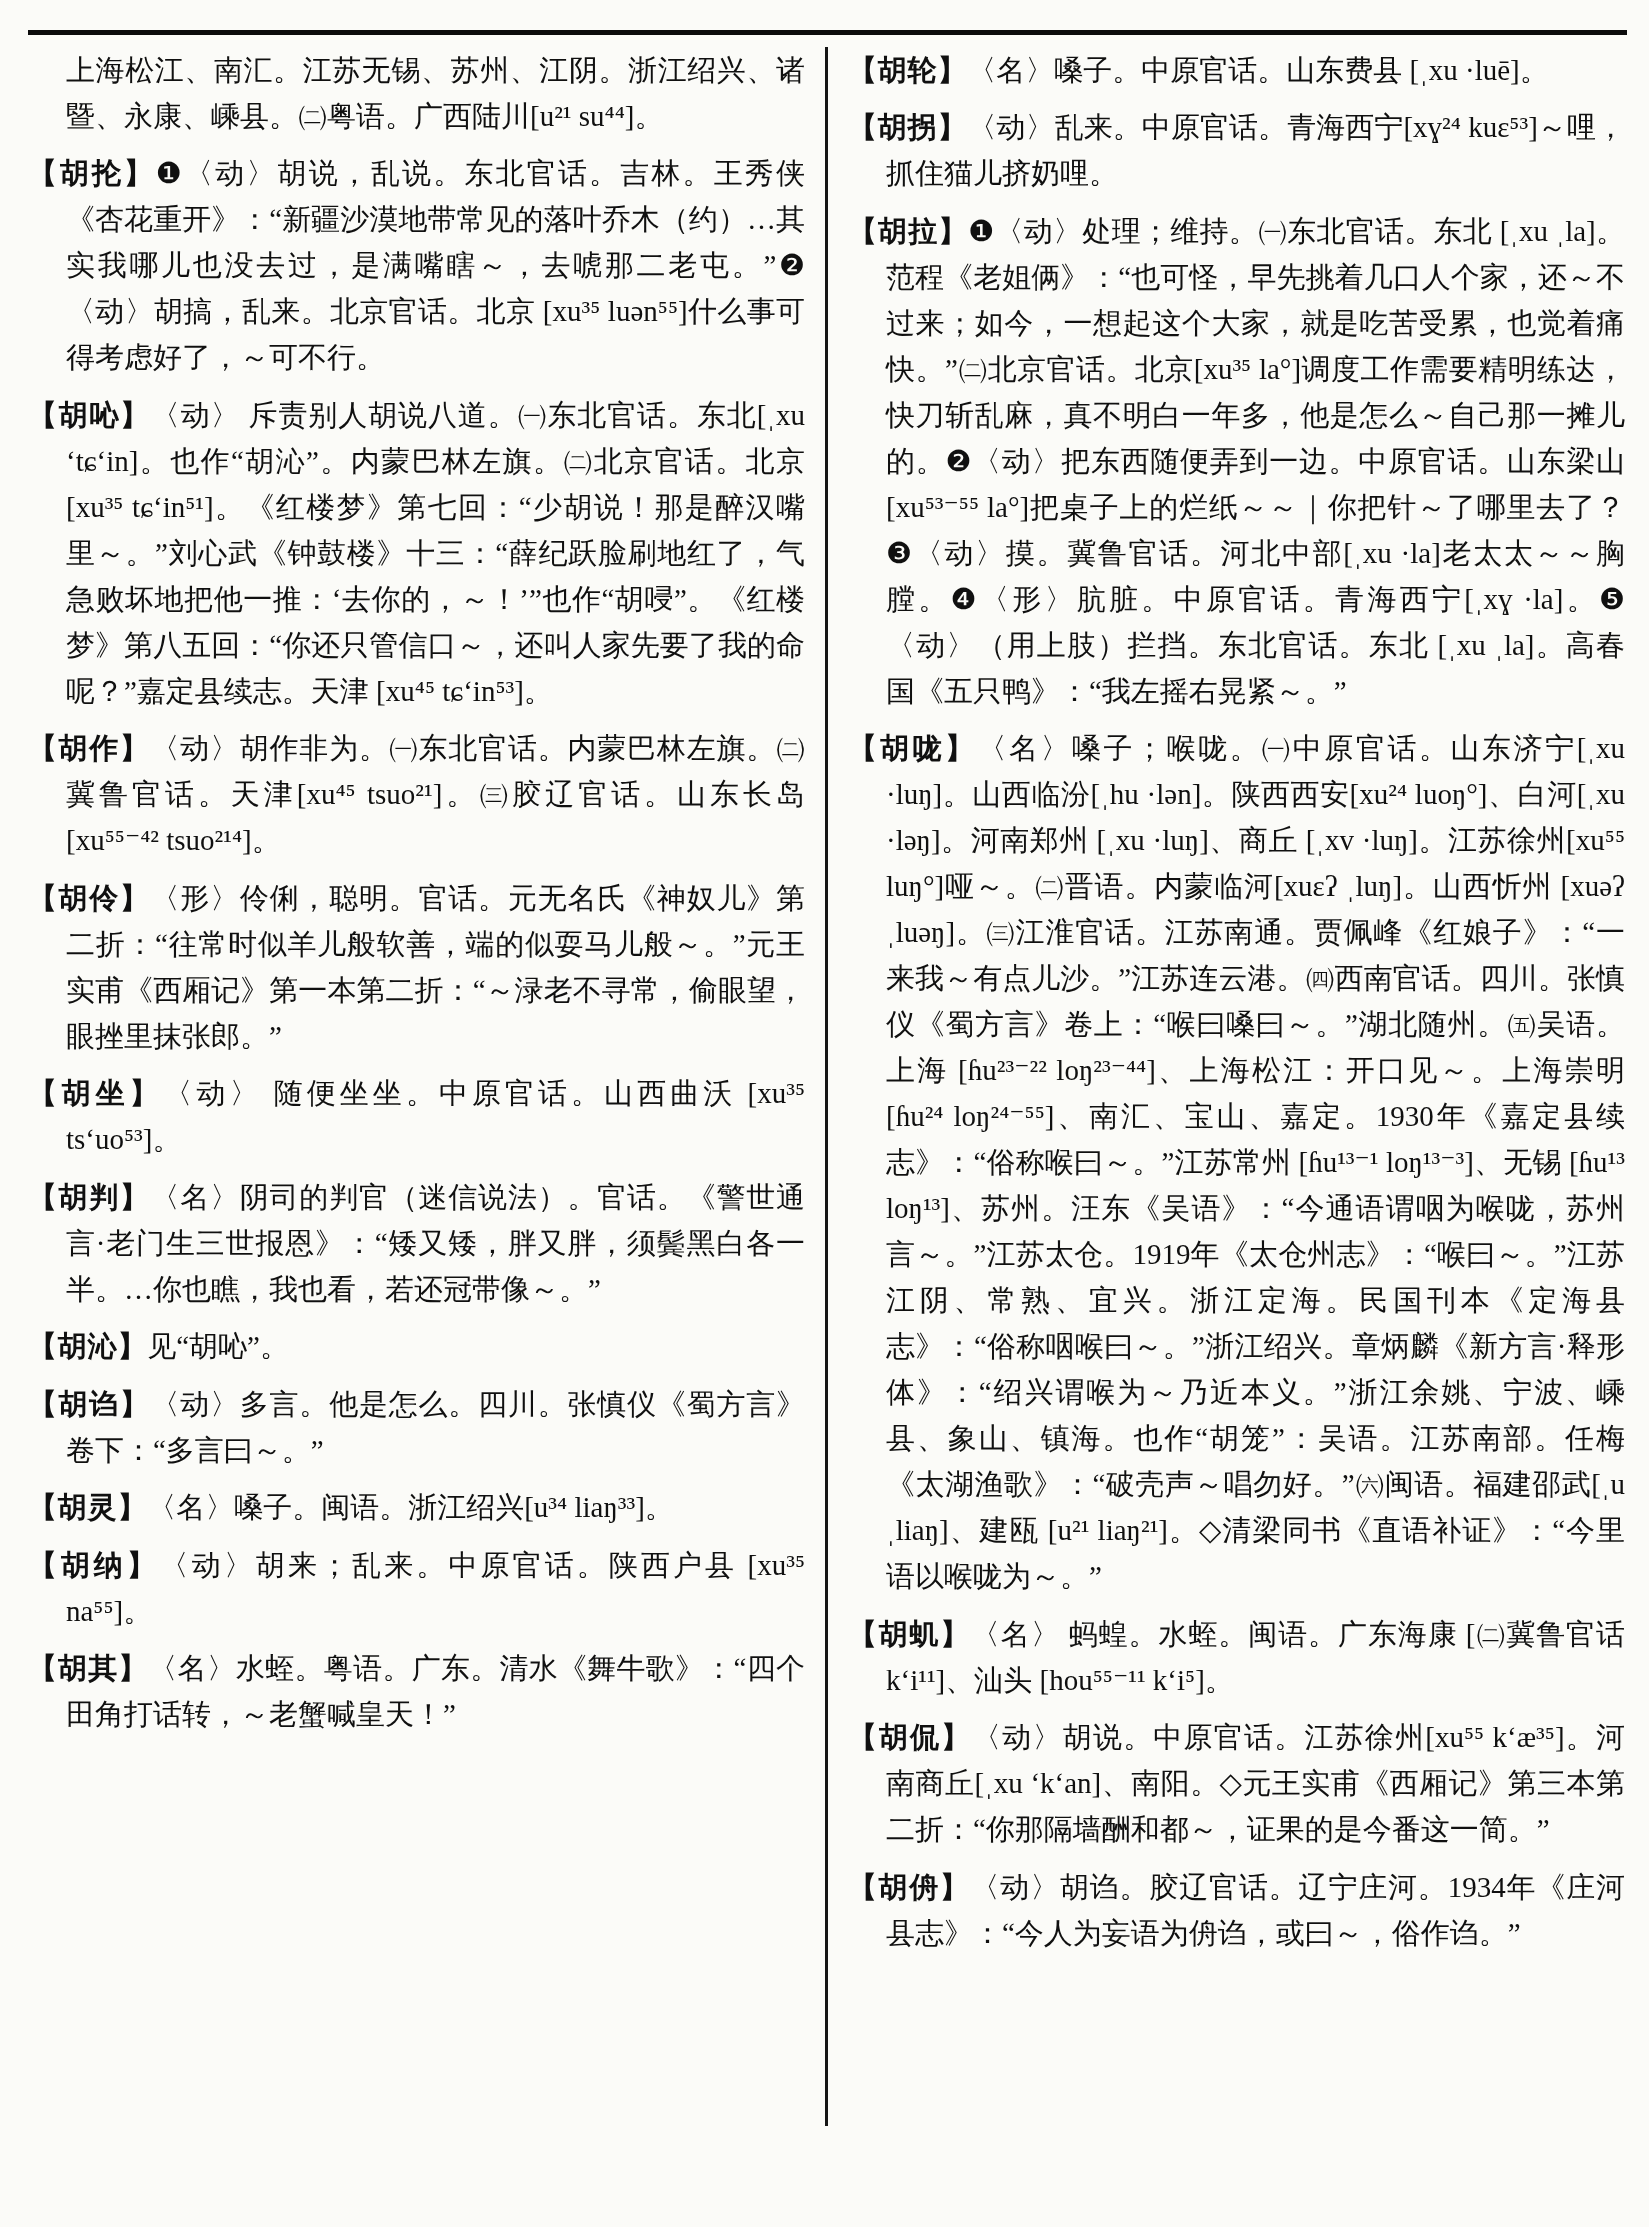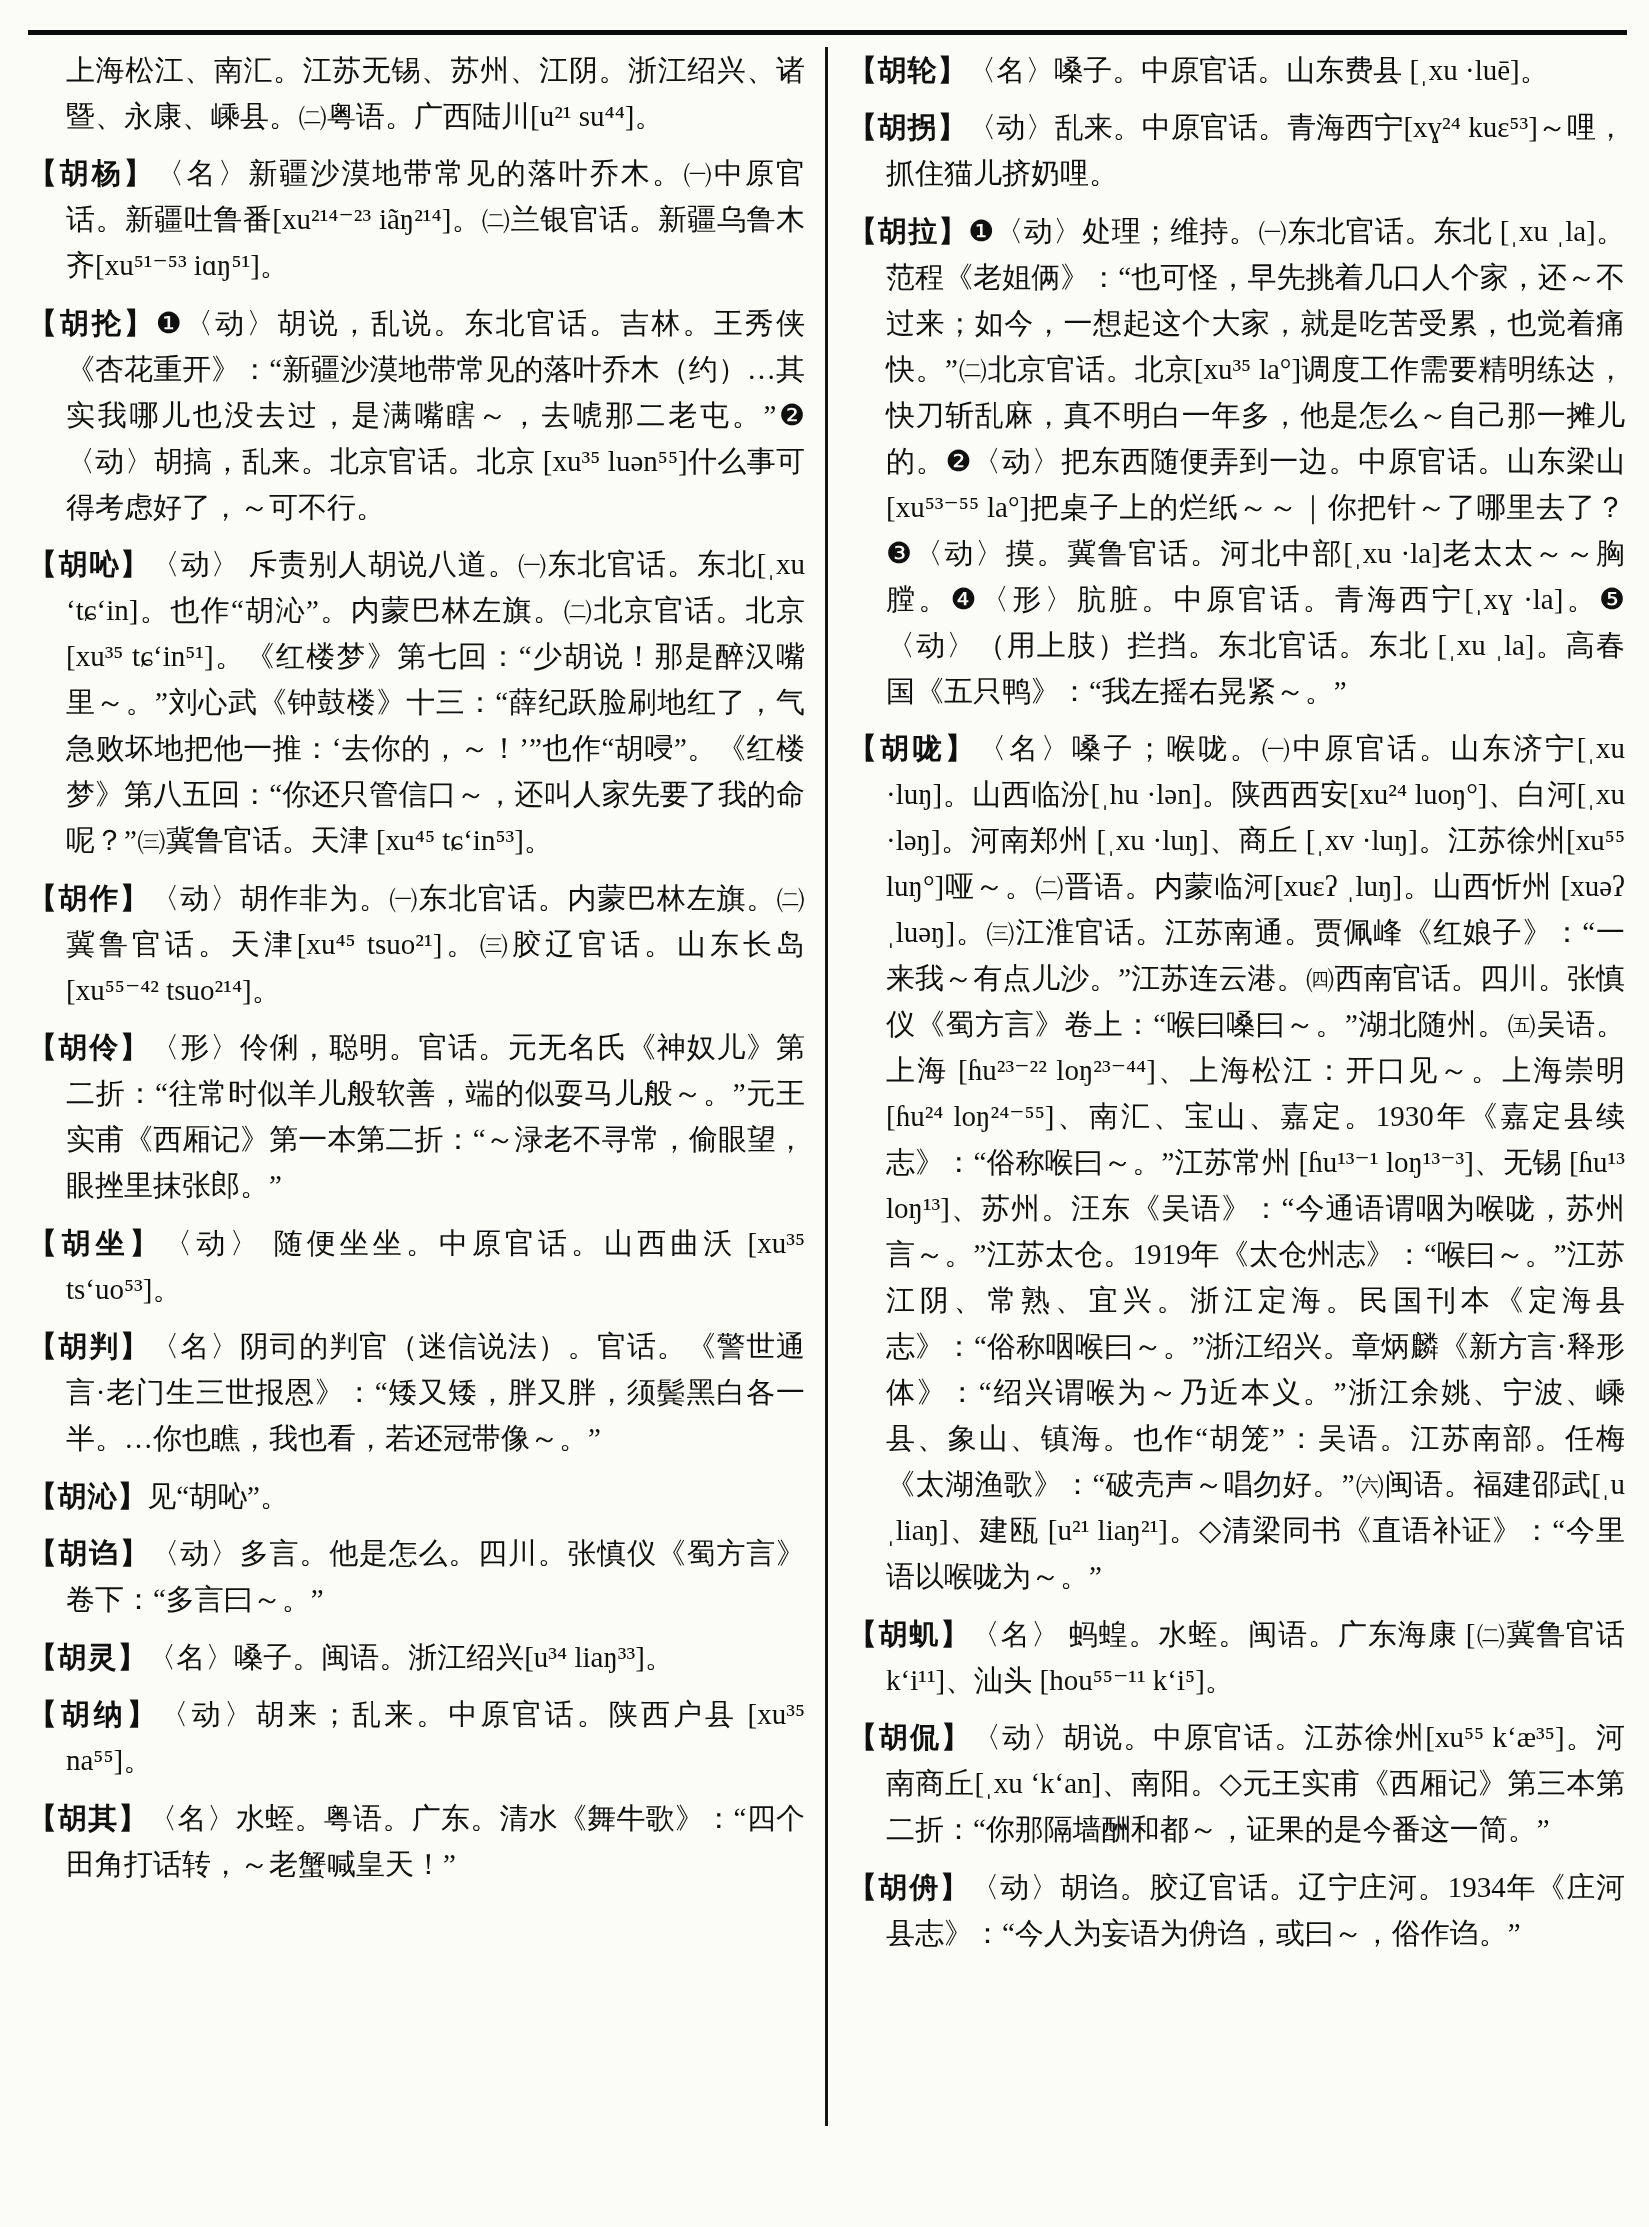--- a/index.html
+++ b/index.html
@@ -33,25 +33,24 @@
 <div class="page">
 
 
   <div class="head-rule"></div>
 
   <div class="columns">
 
     <div class="column">
       <p class="cont">上海松江、南汇。江苏无锡、苏州、江阴。浙江绍兴、诸暨、永康、嵊县。㈡粤语。广西陆川[u²¹ su⁴⁴]。</p>
       <div>
-  <p class="entry"><span class="hw">【胡杨】</span><span class="body">〈名〉新疆沙漠地带常见的落叶乔木。㈠中原官话。新疆吐鲁番[xu²¹⁴⁻²³ iãŋ²¹⁴]。㈡兰银官话。新疆乌鲁木齐[xu⁵¹⁻⁵³ iɑŋ⁵¹]。</span></p>
 
   <p class="entry"><span class="hw">【胡抡】</span><span class="body">❶〈动〉胡说，乱说。东北官话。吉林。王秀侠《杏花重开》：“新疆沙漠地带常见的落叶乔木（约）…其实我哪儿也没去过，是满嘴瞎～，去唬那二老屯。”❷〈动〉胡搞，乱来。北京官话。北京 [xu³⁵ luən⁵⁵]什么事可得考虑好了，～可不行。</span></p>
 
-  <p class="entry"><span class="hw">【胡吣】</span><span class="body">〈动〉 斥责别人胡说八道。㈠东北官话。东北[ˌxu ʻtɕʻin]。也作“胡沁”。内蒙巴林左旗。㈡北京官话。北京[xu³⁵ tɕʻin⁵¹]。《红楼梦》第七回：“少胡说！那是醉汉嘴里～。”刘心武《钟鼓楼》十三：“薛纪跃脸刷地红了，气急败坏地把他一推：‘去你的，～！’”也作“胡唚”。《红楼梦》第八五回：“你还只管信口～，还叫人家先要了我的命呢？”㈢冀鲁官话。天津 [xu⁴⁵ tɕʻin⁵³]。</span></p>
+  <p class="entry"><span class="hw">【胡吣】</span><span class="body">〈动〉 斥责别人胡说八道。㈠东北官话。东北[ˌxu ʻtɕʻin]。也作“胡沁”。内蒙巴林左旗。㈡北京官话。北京[xu³⁵ tɕʻin⁵¹]。《红楼梦》第七回：“少胡说！那是醉汉嘴里～。”刘心武《钟鼓楼》十三：“薛纪跃脸刷地红了，气急败坏地把他一推：‘去你的，～！’”也作“胡唚”。《红楼梦》第八五回：“你还只管信口～，还叫人家先要了我的命呢？”嘉定县续志。天津 [xu⁴⁵ tɕʻin⁵³]。</span></p>
 
   <p class="entry"><span class="hw">【胡作】</span><span class="body">〈动〉胡作非为。㈠东北官话。内蒙巴林左旗。㈡冀鲁官话。天津[xu⁴⁵ tsuo²¹]。㈢胶辽官话。山东长岛[xu⁵⁵⁻⁴² tsuo²¹⁴]。</span></p>
 
   <p class="entry"><span class="hw">【胡伶】</span><span class="body">〈形〉伶俐，聪明。官话。元无名氏《神奴儿》第二折：“往常时似羊儿般软善，端的似耍马儿般～。”元王实甫《西厢记》第一本第二折：“～渌老不寻常，偷眼望，眼挫里抹张郎。”</span></p>
 
   <p class="entry"><span class="hw">【胡坐】</span><span class="body">〈动〉 随便坐坐。中原官话。山西曲沃 [xu³⁵ tsʻuo⁵³]。</span></p>
 
 
   <p class="entry"><span class="hw">【胡判】</span><span class="body">〈名〉阴司的判官（迷信说法）。官话。《警世通言·老门生三世报恩》：“矮又矮，胖又胖，须鬓黑白各一半。…你也瞧，我也看，若还冠带像～。”</span></p>
 

